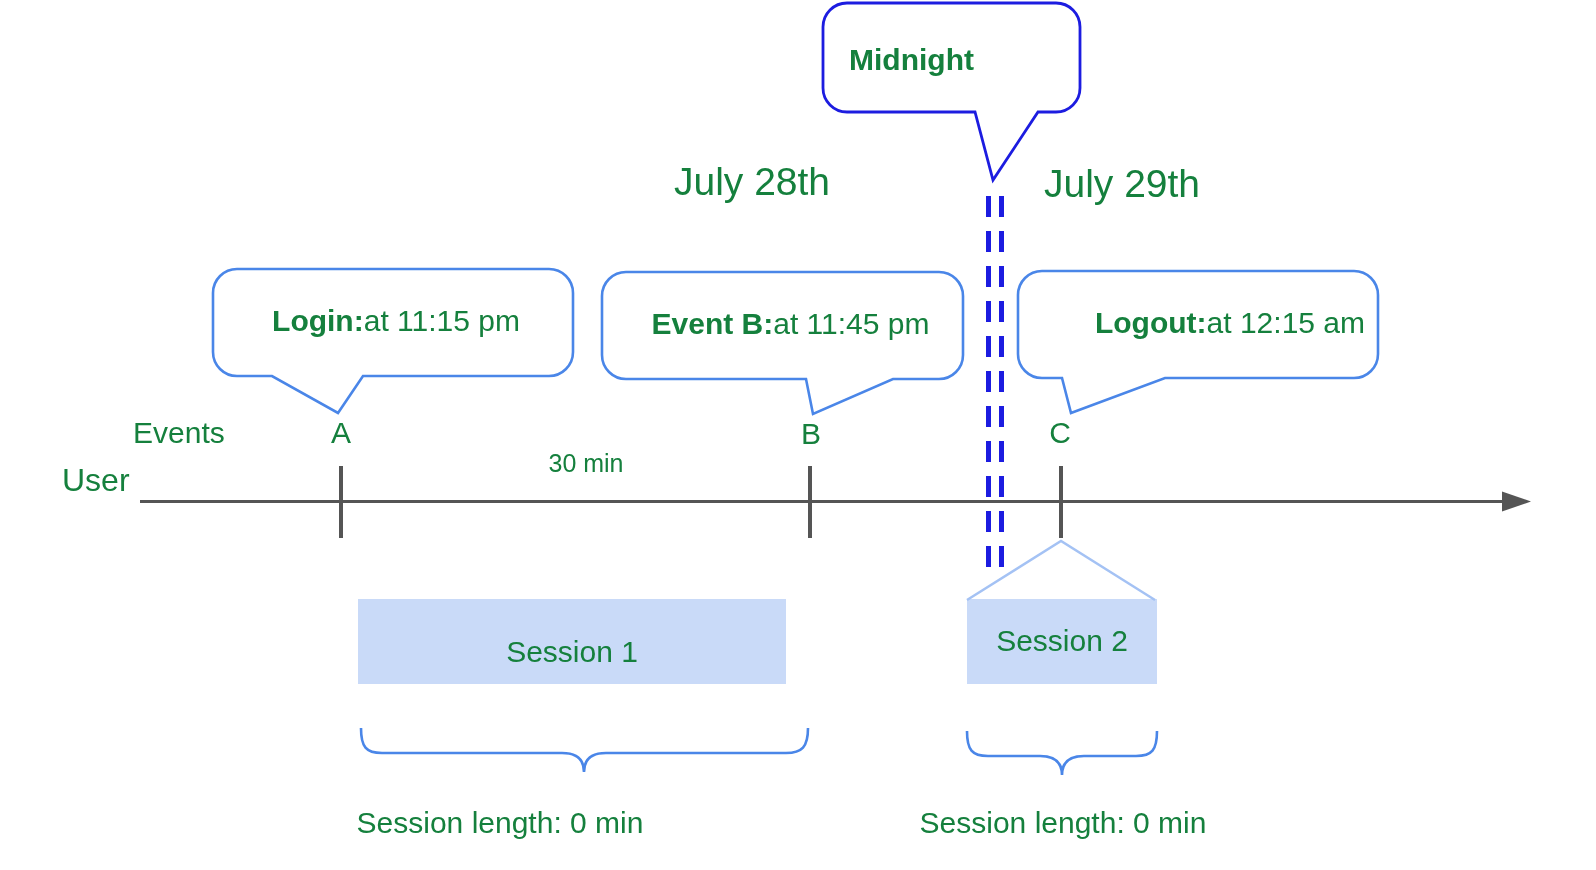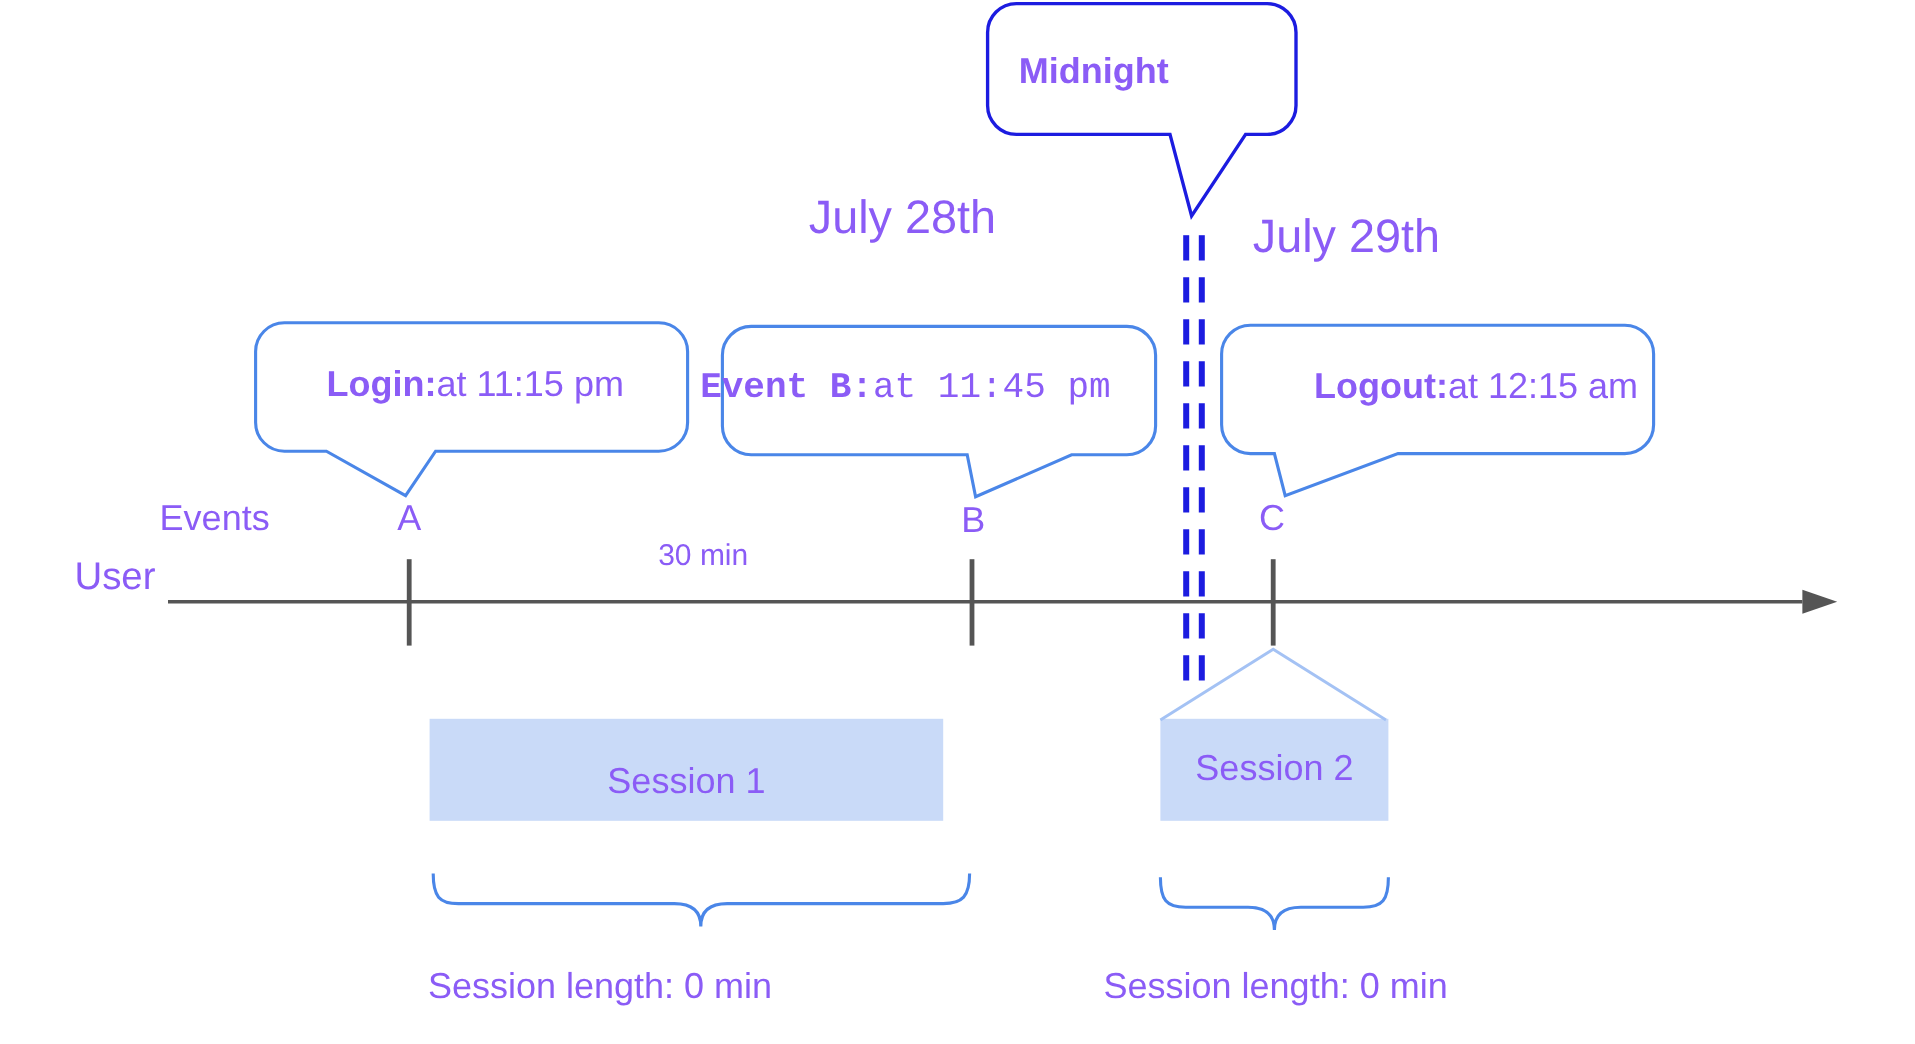--- a/index.html
+++ b/index.html
@@ -6,21 +6,21 @@
   .stage{
     position:relative;
     width:1596px;height:870px;
     background:#ffffff;
     font-family:"Liberation Sans",sans-serif;
     overflow:hidden;
   }
   .stage svg{position:absolute;left:0;top:0;}
   .t{
     position:absolute;
-    color:#8b5cf6;
+    color:#15803d;
     white-space:nowrap;
     line-height:1.15;
   }
   .ctr{transform:translateX(-50%);}
   .flexbox{
     display:flex;align-items:center;justify-content:center;
     text-align:center;
   }
   .b{font-weight:bold;}
   .fs30{font-size:30px;}
@@ -68,32 +68,32 @@
              L 1071,413 L 1062,378 H 1042 A 24,24 0 0 1 1018,354 V 295 A 24,24 0 0 1 1042,271 Z" stroke-width="2.6" fill="#ffffff" stroke="#4a86e8"></path>
   </svg>
 
   <div class="t b fs30" style="left:849px;top:43px;">Midnight</div>
 
   <div class="t flexbox fs30" style="left:216px;top:269px;width:360px;height:104px;">
     <span class="b">Login:</span>
       <span> at 11:15 pm</span>
   </div>
 
-  <div class="t flexbox fs30" style="left:574px;top:272px;width:361px;height:104px;font-family:Liberation Mono, monospace;">
+  <div class="t flexbox fs30" style="left:610px;top:272px;width:361px;height:104px;">
     <span class="b">Event B:</span>
       <span> at 11:45 pm</span>
   </div>
 
   <div class="t flexbox fs30" style="left:1018px;top:271px;width:360px;height:104px;padding-left:32px;">
     <span class="b">Logout:</span>
       <span> at 12:15 am</span>
   </div>
 
   <div class="t ctr fs31" style="left:752px;top:160px;">July 28th</div>
-  <div class="t ctr fs31" style="left:1122px;top:176px;">July 29th</div>
+  <div class="t ctr fs31" style="left:1122px;top:162px;">July 29th</div>
 
   <div class="t fs30" style="left:133px;top:416px;">Events</div>
   <div class="t fs32" style="left:45px;top:462px;margin-left:17px;">User</div>
 
   <div class="t ctr fs30" style="left:341px;top:416px;">A</div>
   <div class="t ctr fs30" style="left:811px;top:417px;">B</div>
   <div class="t ctr fs30" style="left:1060px;top:416px;">C</div>
 
   <div class="t ctr fs25" style="left:586px;top:449px;">30 min</div>
 

